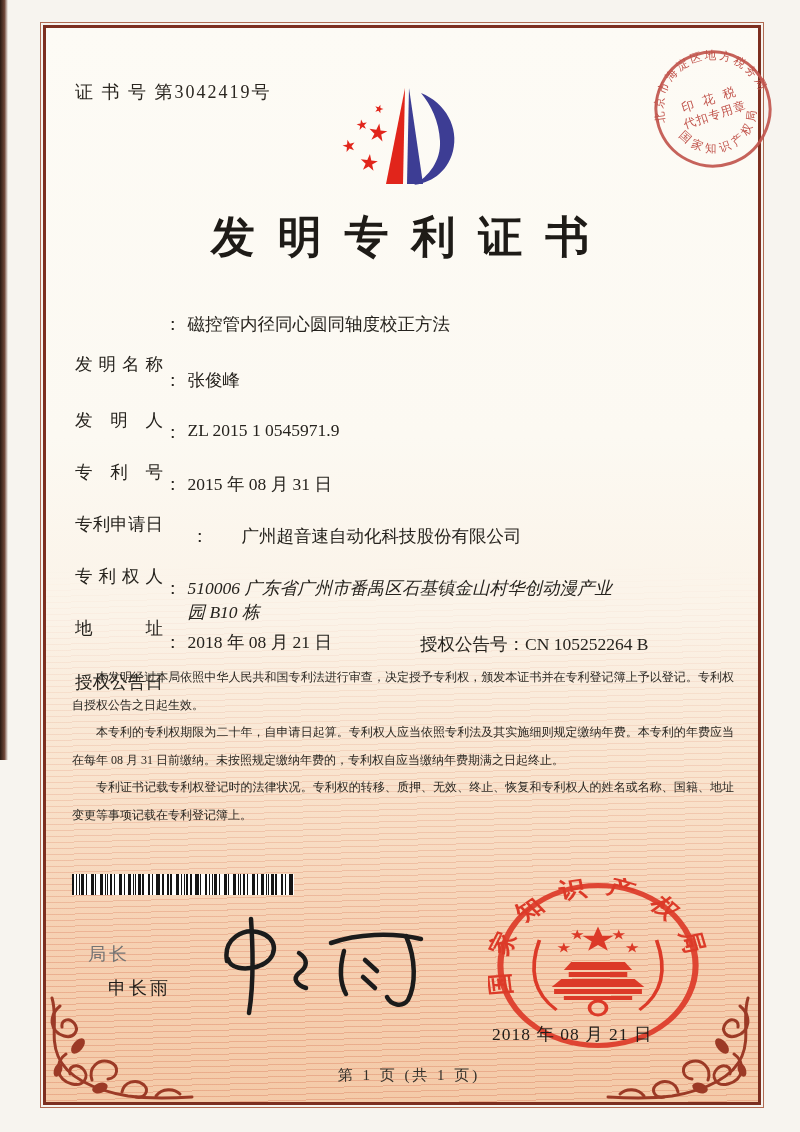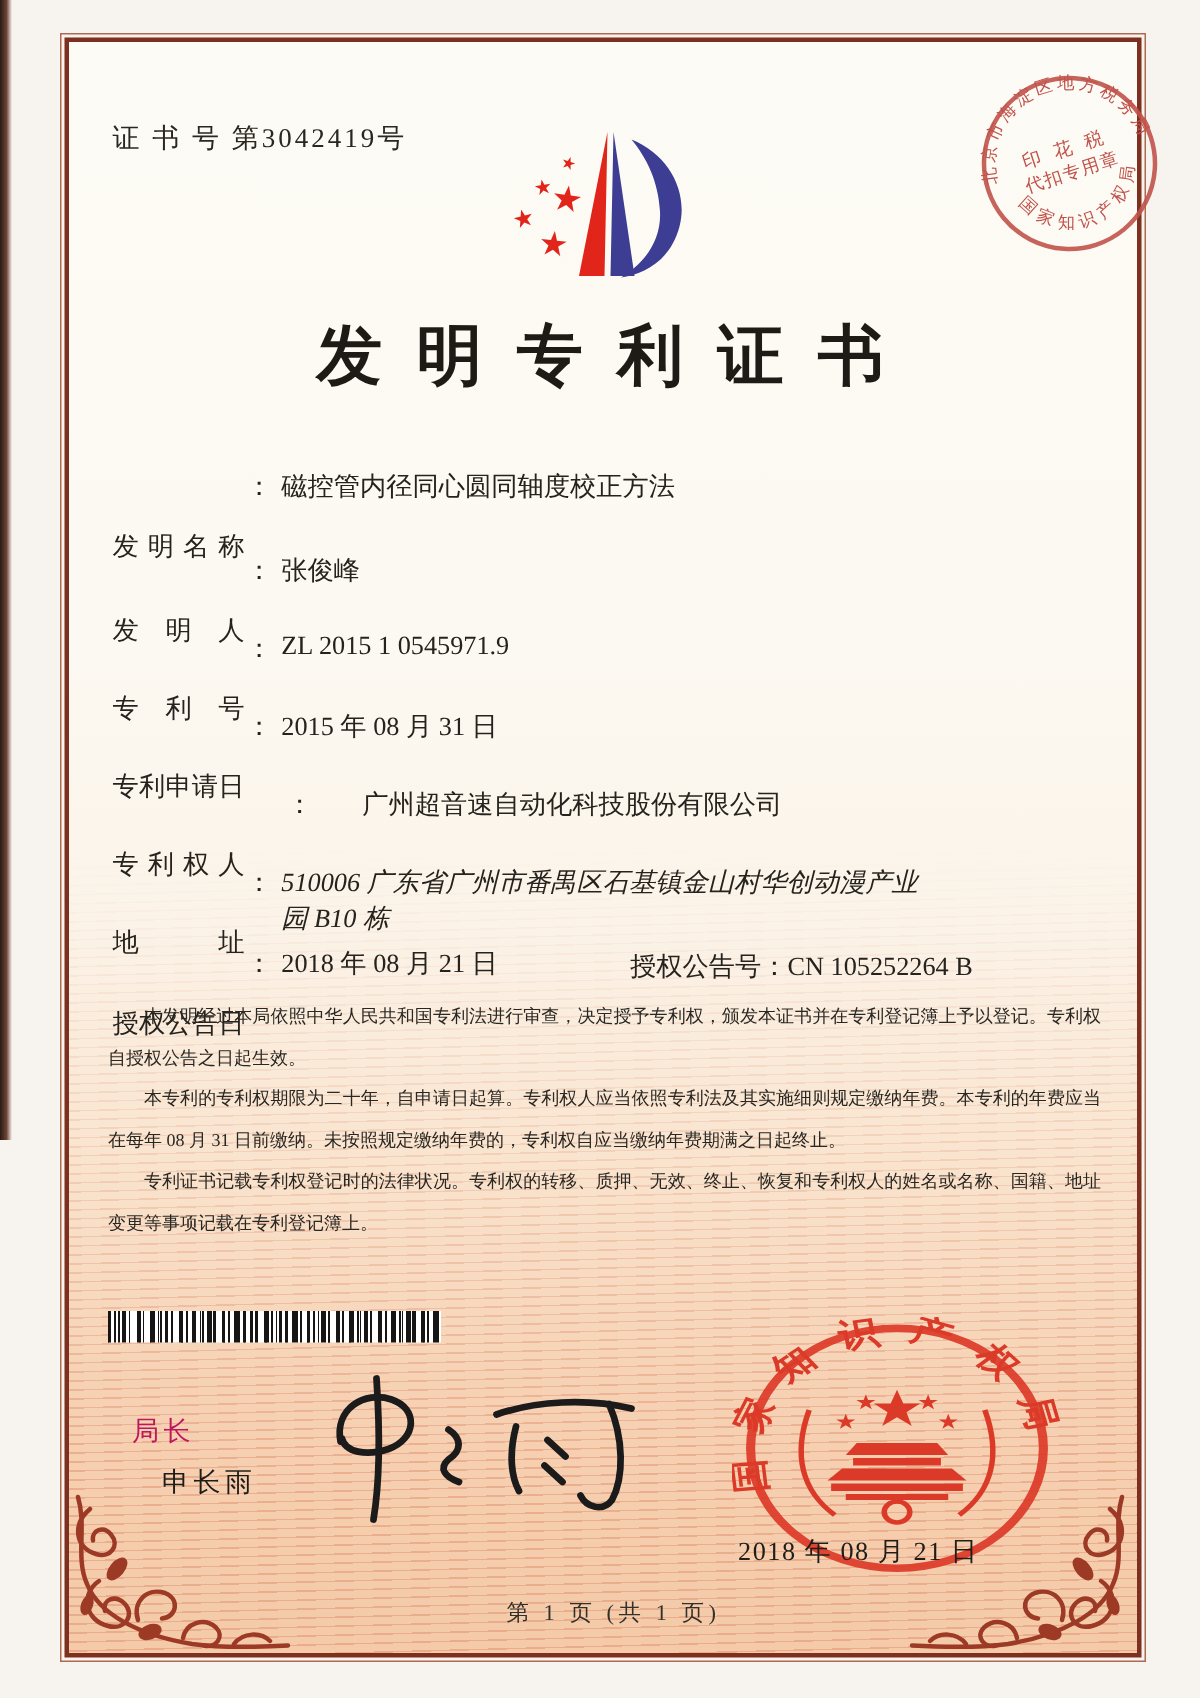--- a/index.html
+++ b/index.html
@@ -37,21 +37,21 @@
   .val-wrap{white-space:normal;width:560px;line-height:24px;font-style:italic;}
 
   .body-text{left:72px;width:662px;top:664px;}
   .body-text p{margin:0;font-size:12px;line-height:27.5px;text-align:justify;text-indent:2em;color:#2a2722;}
 
   .barcode{left:72px;top:874px;width:222px;height:21px;background-color:#fff;
     background-image:
       repeating-linear-gradient(90deg,#151515 0 2px,transparent 2px 4px,#151515 4px 5px,transparent 5px 9px,#151515 9px 12px,transparent 12px 14px,#151515 14px 15px,transparent 15px 19px),
       repeating-linear-gradient(90deg,#151515 0 1px,transparent 1px 7px);}
 
-  .director-label{left:88px;top:942px;font-size:18px;letter-spacing:3px;color:#be185d;font-family:"Liberation Sans","DejaVu Sans",sans-serif;}
+  .director-label{left:88px;top:942px;font-size:18px;letter-spacing:3px;color:#737373;font-family:"Liberation Sans","DejaVu Sans",sans-serif;}
   .director-name{left:88px;top:976px;font-size:18px;letter-spacing:3px;color:#1f1c18;font-family:"Liberation Sans","DejaVu Sans",sans-serif;margin-left:20px;}
 
   .seal-date{left:492px;top:1022px;font-size:17.5px;letter-spacing:1px;color:#201d19;}
 
   .footer{left:18px;right:0;top:1066px;text-align:center;font-size:15px;letter-spacing:3px;color:#33302a;}
 
   svg text{font-family:"Liberation Serif","DejaVu Serif",serif;}
 </style>
 </head>
 <body>

